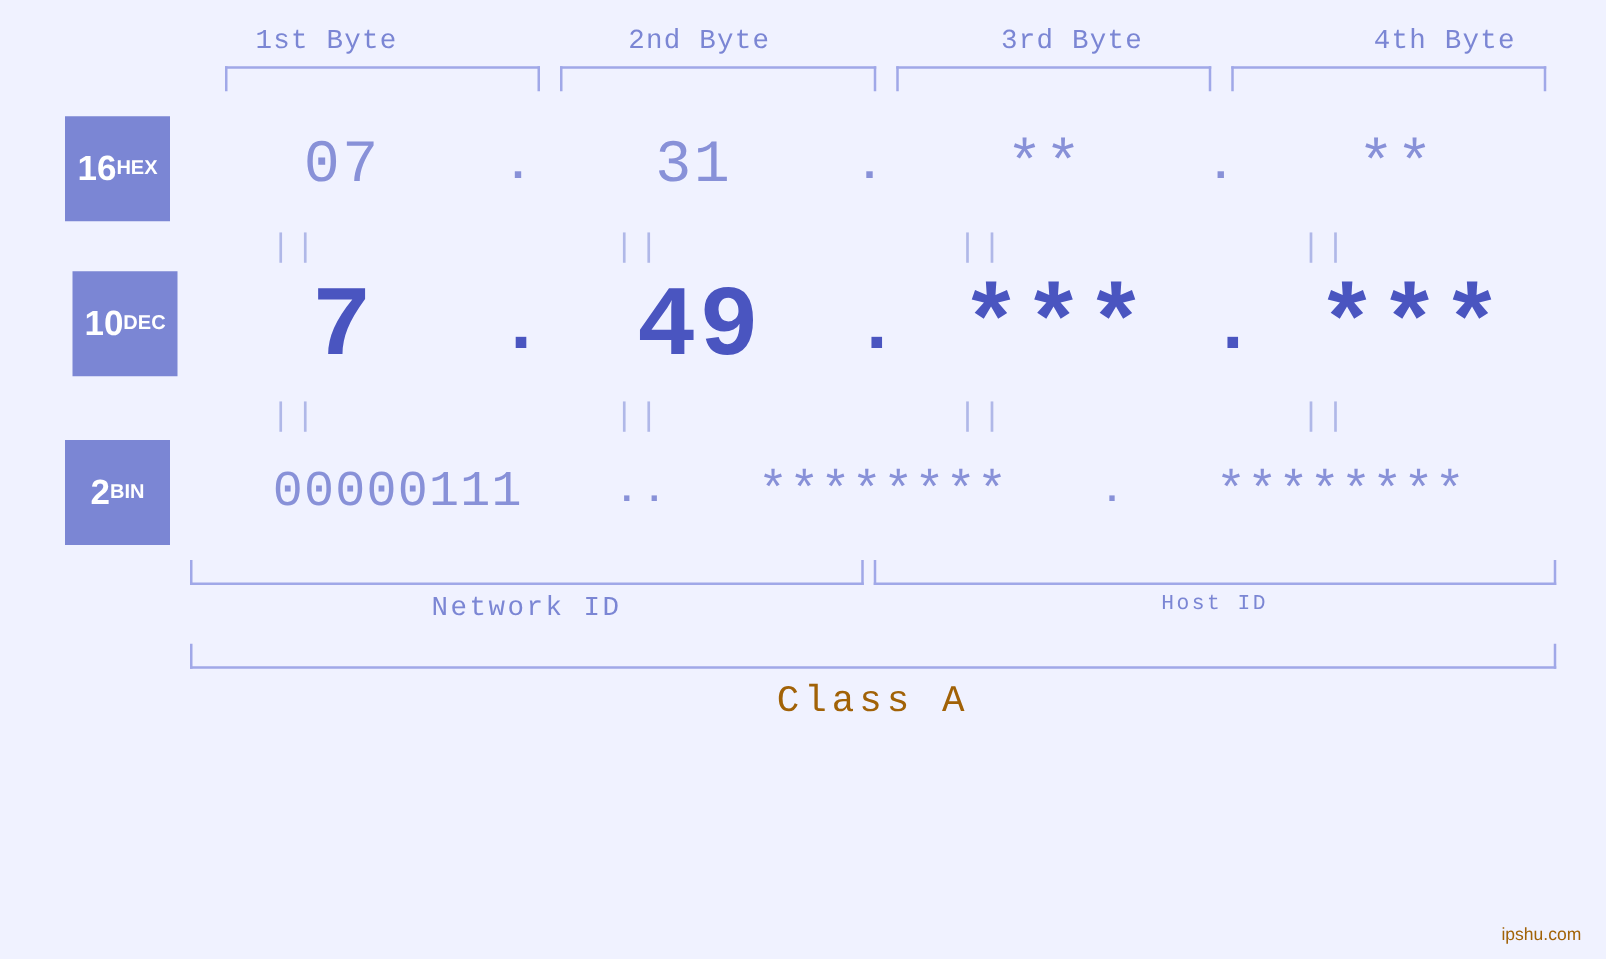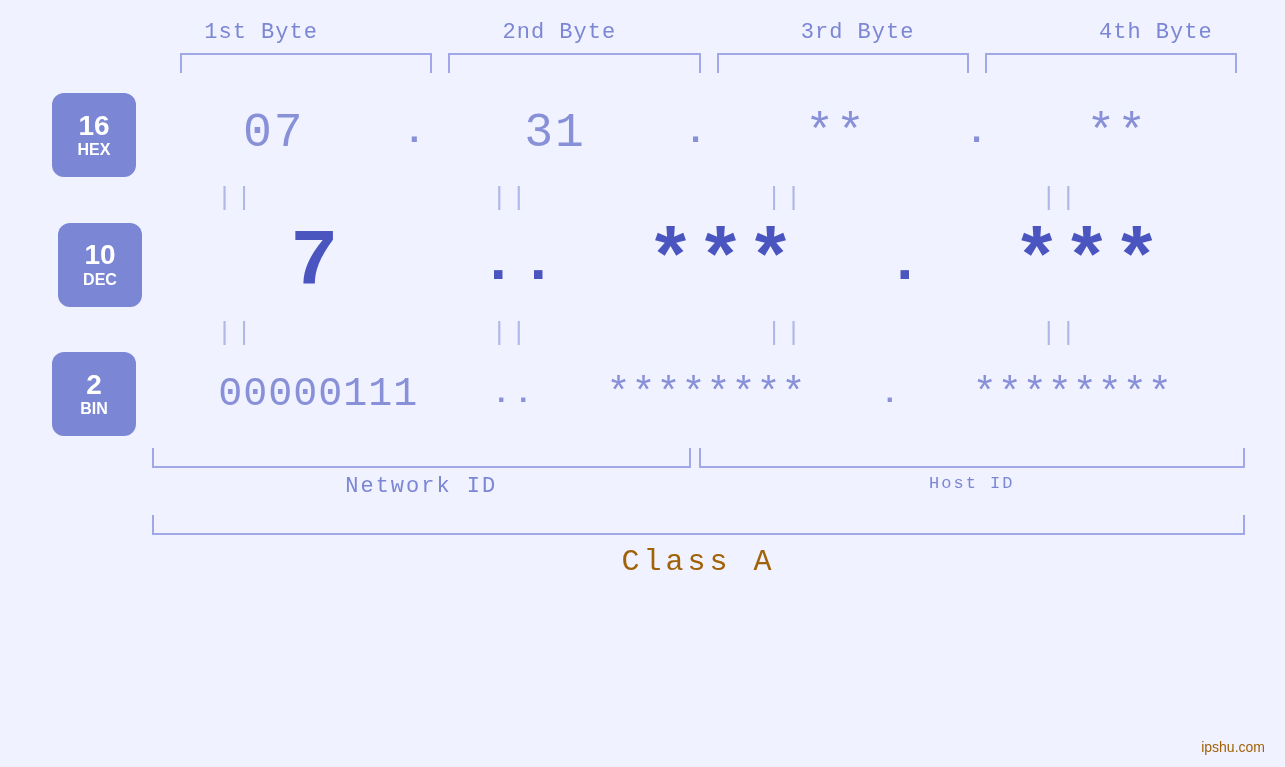--- a/index.html
+++ b/index.html
@@ -54,23 +54,23 @@
       border-top: 2px solid #a0a8e8;
       border-left: 2px solid #a0a8e8;
       border-right: 2px solid #a0a8e8;
       margin: 0 8px;
     }
 
     .badge {
       width: 84px;
       height: 84px;
       background-color: #7b86d4;
-      border-radius: 12px;
-      display: flex;
-      flex-direction: column;
+      border-radius: 0;
+      display: flex;
+      flex-direction: row;
       align-items: center;
       justify-content: center;
       color: white;
       flex-shrink: 0;
       margin-right: 10px;
     }
 
     .badge-number {
       font-size: 28px;
       font-weight: bold;
@@ -304,30 +304,33 @@
         <span class="pipe-symbol">||</span>
       </div>
     <div class="pipe-group">
         <span class="pipe-symbol">||</span>
       </div>
     <div class="pipe-group">
         <span class="pipe-symbol">||</span>
       </div>
   </div>
 
-  <div style="display:flex;width:100%;align-items:center;margin-bottom:2px;margin-left:12px;">
+  <div style="display:flex;width:100%;align-items:flex-start;margin-bottom:2px;margin-left:12px;">
     <div class="badge">
       <span class="badge-number">10</span>
       <span class="badge-label">DEC</span>
     </div>
     <div class="dec-row">
       <div class="byte-cell">
         <span class="byte-value-dec">7</span>
       </div>
       <span class="dot-separator">.</span>
+      <div class="byte-cell">
+        <span class="byte-value-dec">49</span>
+      </div>
       <span class="dot-separator">.</span>
       <div class="byte-cell">
         <span class="byte-value-dec">***</span>
       </div>
       <span class="dot-separator">.</span>
       <div class="byte-cell">
         <span class="byte-value-dec">***</span>
       </div>
     </div>
   </div>

